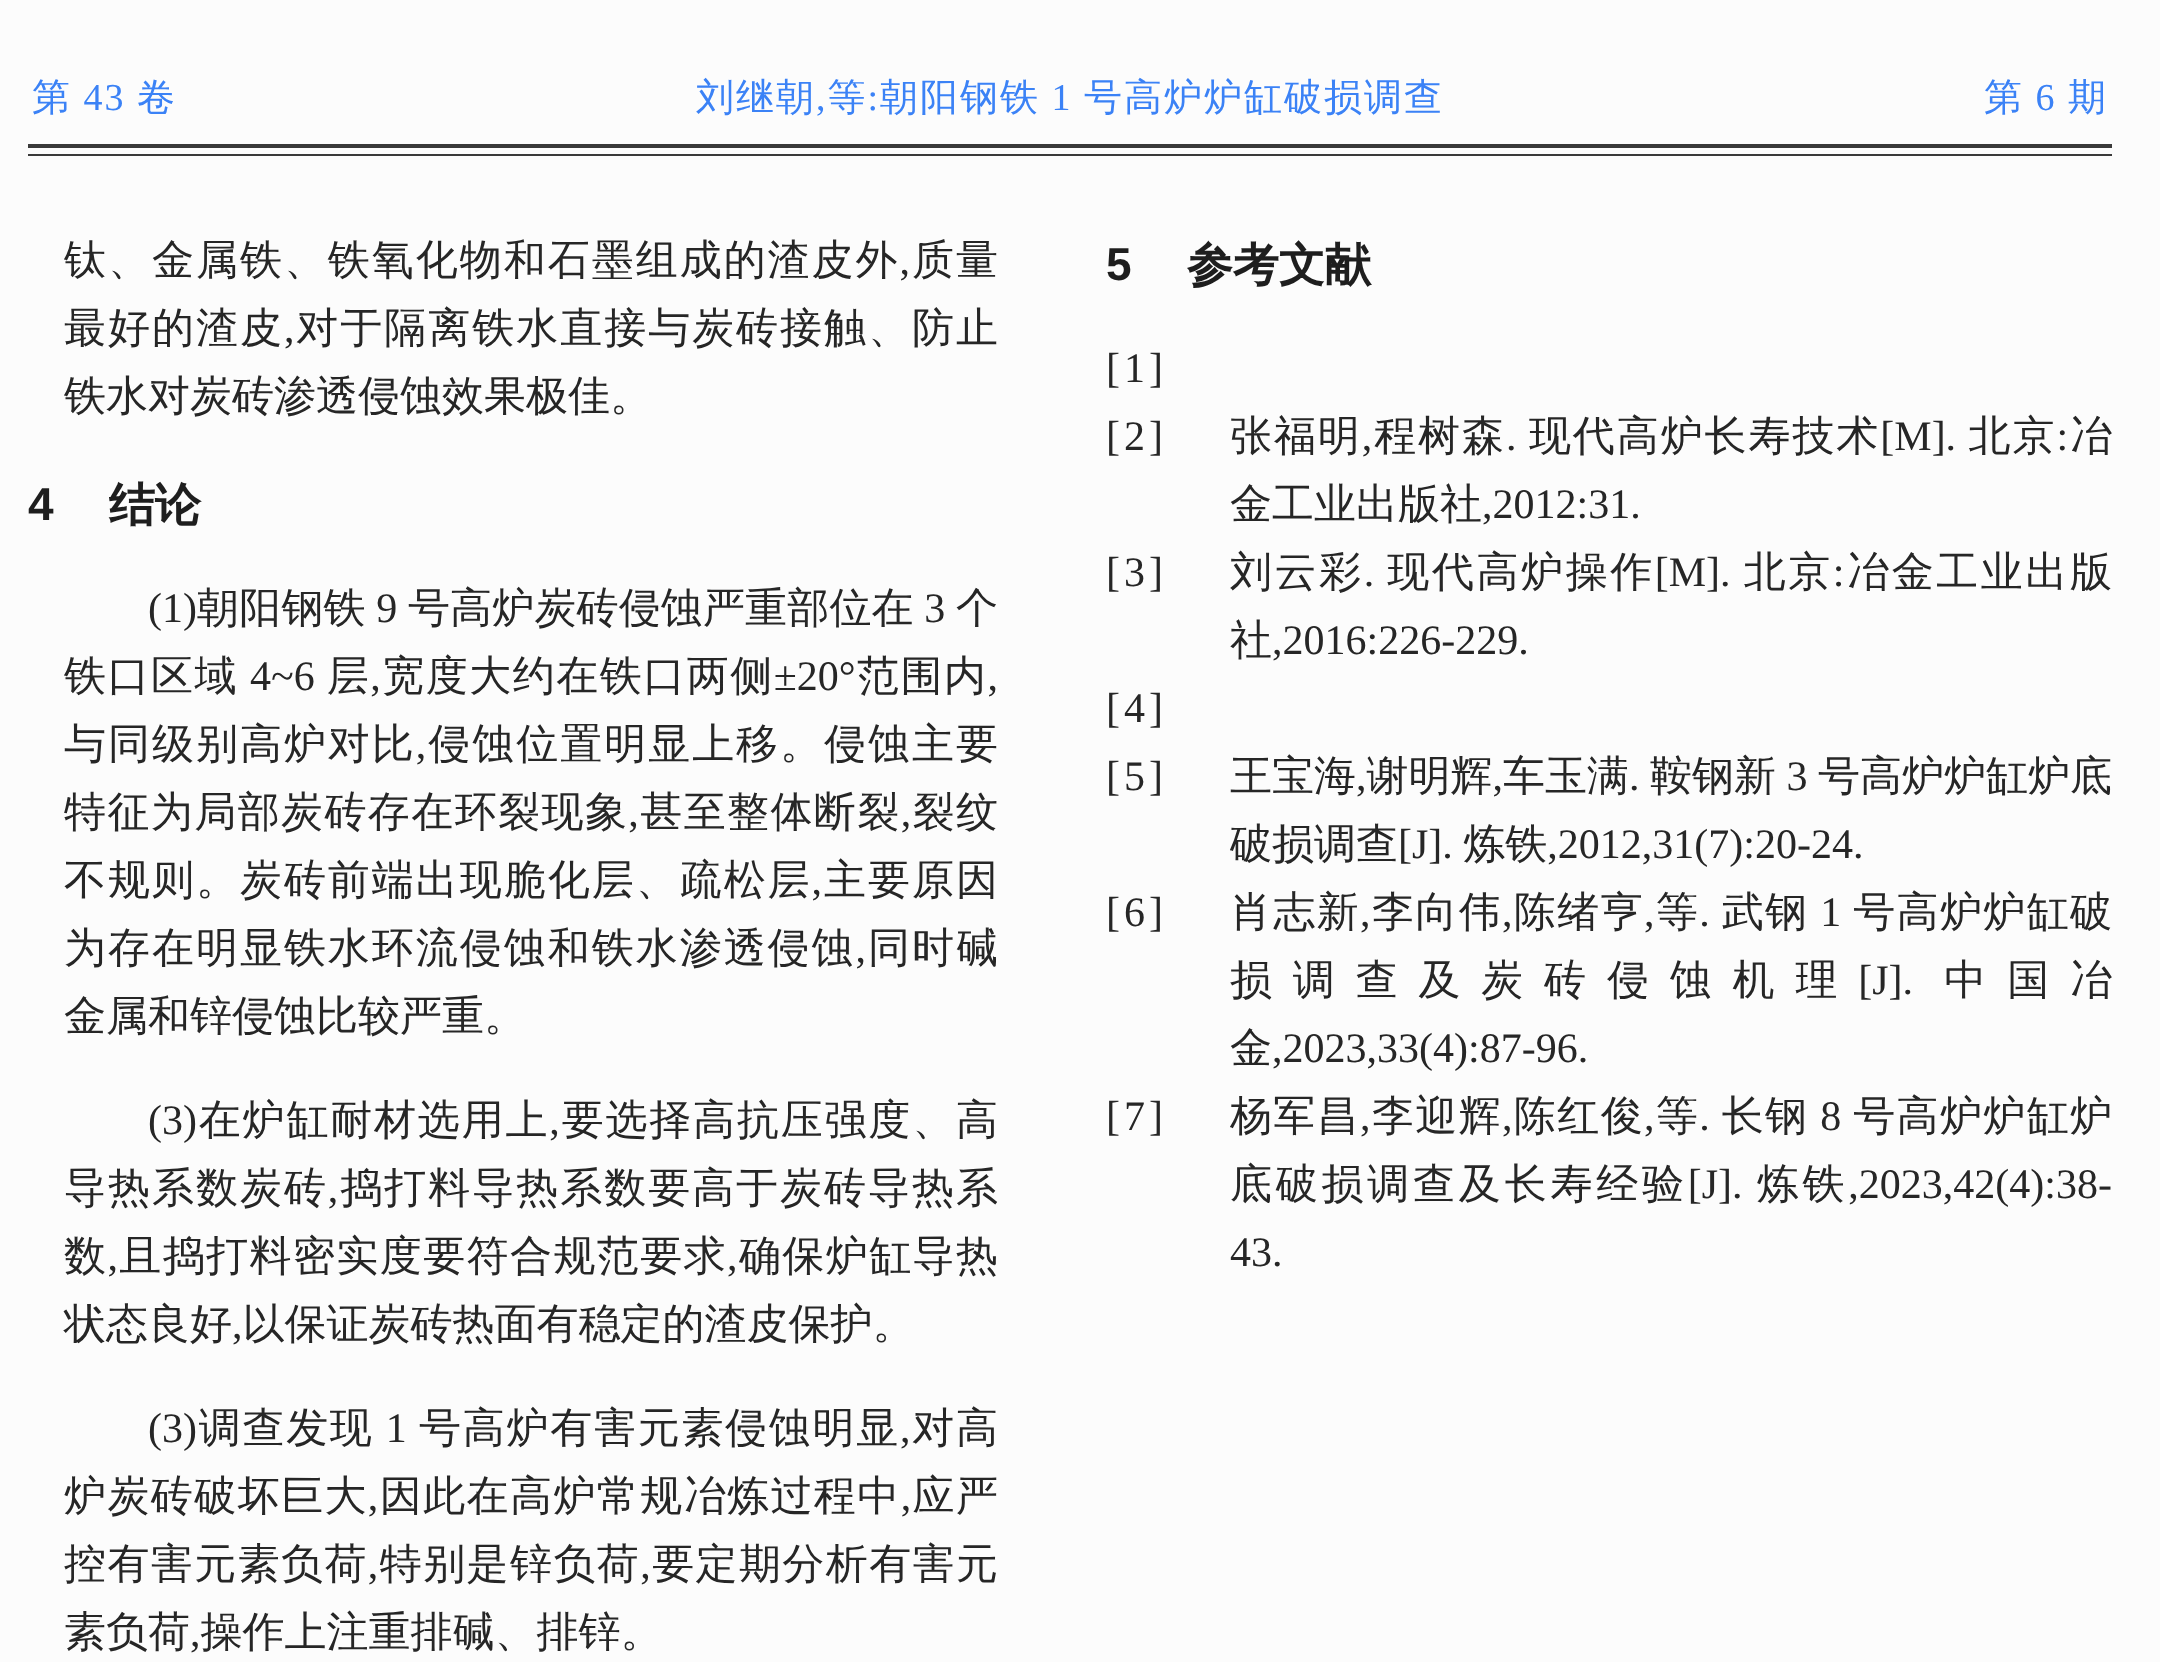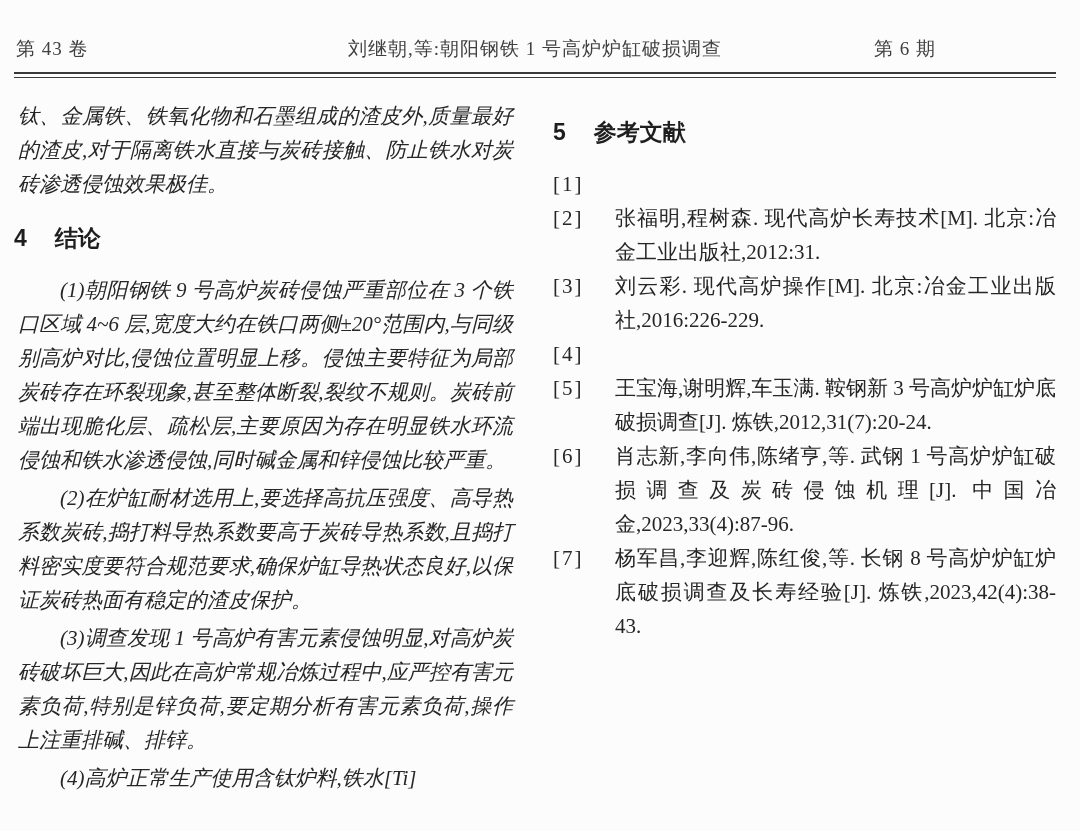--- a/index.html
+++ b/index.html
@@ -17,47 +17,47 @@
     font-family: "Liberation Serif", "DejaVu Serif", serif;
     box-sizing: border-box;
     padding: 36px 24px 0 14px;
     overflow: hidden;
   }
   .running-header {
     display: flex;
     align-items: baseline;
     font-size: 19px;
     letter-spacing: 1px;
-    color: #404040;
+    color: #3b82f6;
     padding: 0 2px;
   }
   .running-header .hdr-left  { width: 180px; text-align: left; }
   .running-header .hdr-center{ flex: 1; text-align: center; font-family: Liberation Serif, serif; }
-  .running-header .hdr-right { width: 180px; }
+  .running-header .hdr-right { width: 180px; text-align: right; }
   .double-rule {
     margin-top: 10px;
     height: 3px;
     border-top: 2px solid #3a3a3a;
     border-bottom: 1px solid #3a3a3a;
   }
   .columns {
     display: flex;
     gap: 36px;
     margin-top: 17px;
   }
   .col {
     flex: 1;
     min-width: 0;
     font-size: 21px;
     line-height: 34px;
     text-align: justify;
     text-justify: inter-ideograph;
     color: #262626;
   }
-  .para { margin: 4px; font-style: italic; }
+  .para { margin: 18px; }
   .para.indent { text-indent: 2em; }
   .section-heading {
     display: flex;
     align-items: baseline;
     font-family: "Liberation Sans", "DejaVu Sans", sans-serif;
     font-weight: bold;
     font-size: 23px;
     color: #1e1e1e;
     margin: 20px 0 18px 0;
     text-align: left;
@@ -98,21 +98,21 @@
 
     <div class="col">
       <p class="para">钛、金属铁、铁氧化物和石墨组成的渣皮外,质量最好的渣皮,对于隔离铁水直接与炭砖接触、防止铁水对炭砖渗透侵蚀效果极佳。</p>
 
       <div class="section-heading">
         <span class="sec-num">4</span>
         <span class="sec-title">结论</span>
       </div>
 
       <p class="para indent">(1)朝阳钢铁 9 号高炉炭砖侵蚀严重部位在 3 个铁口区域 4~6 层,宽度大约在铁口两侧±20°范围内,与同级别高炉对比,侵蚀位置明显上移。侵蚀主要特征为局部炭砖存在环裂现象,甚至整体断裂,裂纹不规则。炭砖前端出现脆化层、疏松层,主要原因为存在明显铁水环流侵蚀和铁水渗透侵蚀,同时碱金属和锌侵蚀比较严重。</p>
-      <p class="para indent">(2)在炉缸耐材选用上,要选择高抗压强度、高导热系数炭砖,捣打料导热系数要高于炭砖导热系数,且捣打料密实度要符合规范要求,确保炉缸导热状态良好,以保证炭砖热面有稳定的渣皮保护。</p>
+      <p class="para indent">(3)在炉缸耐材选用上,要选择高抗压强度、高导热系数炭砖,捣打料导热系数要高于炭砖导热系数,且捣打料密实度要符合规范要求,确保炉缸导热状态良好,以保证炭砖热面有稳定的渣皮保护。</p>
       <p class="para indent">(3)调查发现 1 号高炉有害元素侵蚀明显,对高炉炭砖破坏巨大,因此在高炉常规冶炼过程中,应严控有害元素负荷,特别是锌负荷,要定期分析有害元素负荷,操作上注重排碱、排锌。</p>
       <p class="para indent">(4)高炉正常生产使用含钛炉料,铁水[Ti]</p>
     </div>
 
     <div class="col">
 
       <div class="section-heading">
         <span class="sec-num">5</span>
         <span class="sec-title">参考文献</span>
       </div>

